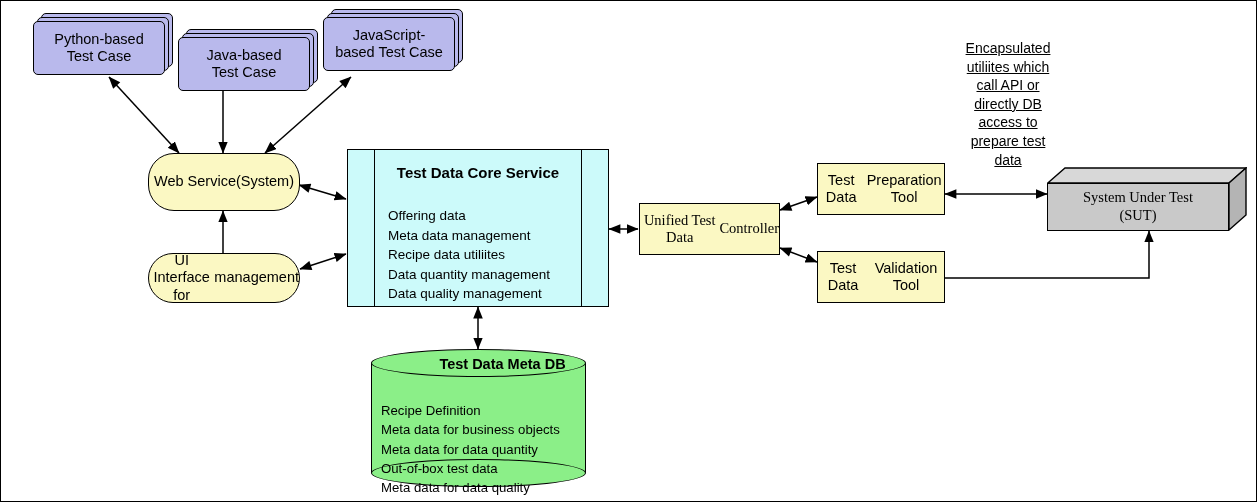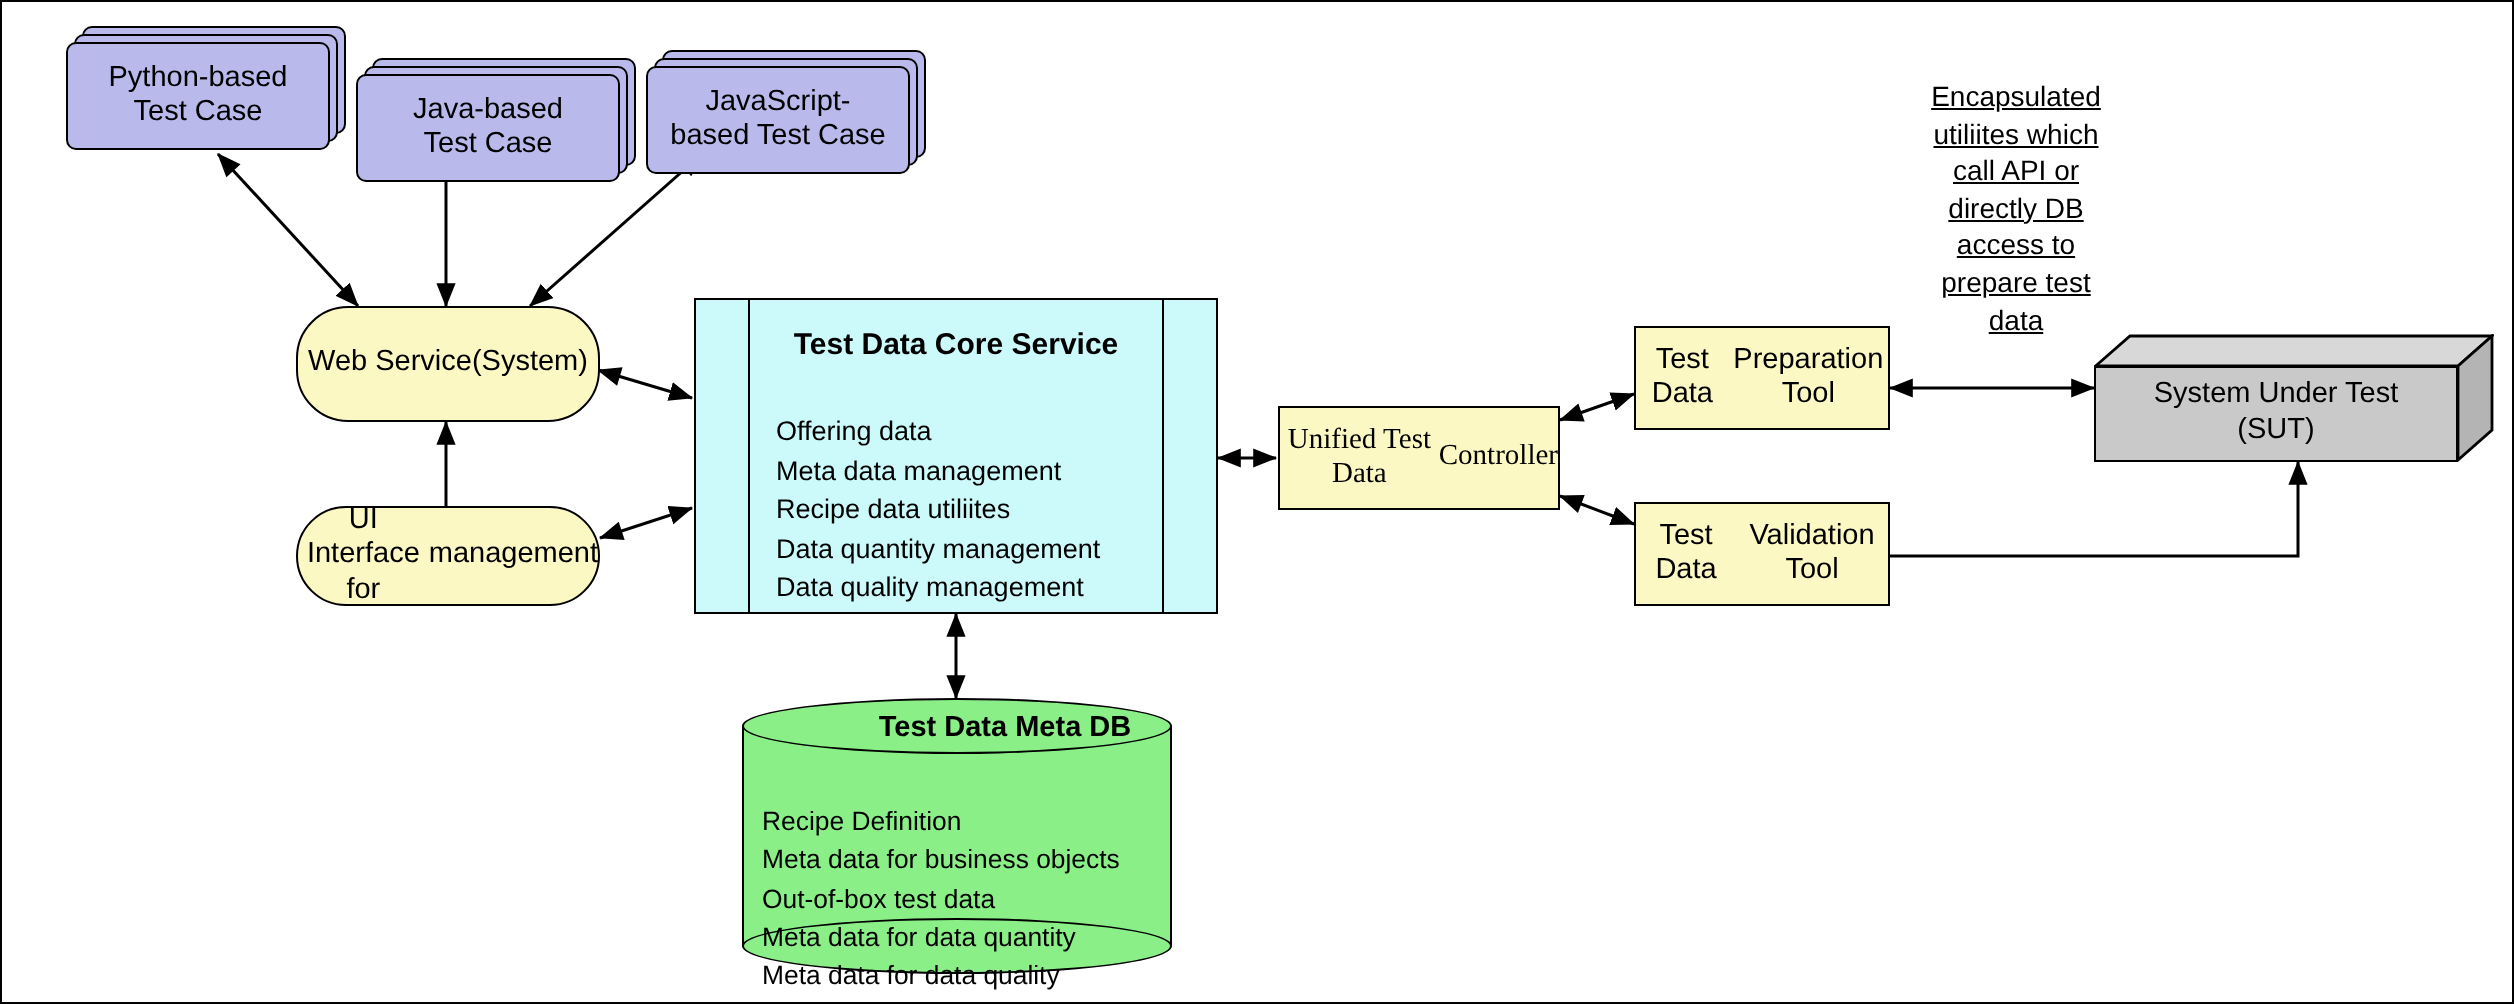--- a/index.html
+++ b/index.html
@@ -172,21 +172,21 @@
     position: absolute;
     left: 10px;
     top: 52px;
     text-align: left;
     font-size: 13.2px;
     line-height: 1.46;
     z-index: 3;
   }
 
   
-  .cube3d { position: absolute; }
+  .cube3d { position: absolute; font-family: Liberation Serif, serif; }
   .cube3d .face {
     position: absolute;
     left: 0;
     top: 16px;
     width: calc(100% - 18px);
     height: calc(100% - 16px);
     background: #c9c9c9;
     border: 1.5px solid #000;
     box-sizing: border-box;
     display: flex;
@@ -269,21 +269,21 @@
     <div class="sheet s2"></div>
     <div class="sheet s1"></div>
     <div class="lbl">
       <span>
         <span>Java-based</span><br>
         <span>Test Case</span>
       </span>
     </div>
   </div>
 
-  <div class="stack" style="left:300px; top:24px;padding-left:16px;">
+  <div class="stack" style="left:300px; top:8px;padding-left:16px;">
     <div class="sheet s3"></div>
     <div class="sheet s2"></div>
     <div class="sheet s1"></div>
     <div class="lbl">
       <span>
         <span>JavaScript-</span><br>
         <span>based Test Case</span>
       </span>
     </div>
   </div>
@@ -312,22 +312,22 @@
   </div>
 
   <div class="cyl" style="left:370px; top:348px; width:215px; height:138px;">
     <div class="body"></div>
     <div class="bot"></div>
     <div class="top"></div>
     <div class="db-title">Test Data Meta DB</div>
     <div class="db-items">
       <div>Recipe Definition</div>
       <div>Meta data for business objects</div>
+      <div>Meta data for data quantity</div>
       <div>Out-of-box test data</div>
-      <div>Meta data for data quantity</div>
       <div>Meta data for data quality</div>
     </div>
   </div>
 
   <div class="node rect" style="left:638px; top:202px; width:141px; height:52px;font-family:Liberation Serif, serif;">
     <span>Unified Test Data</span>
     <span>Controller</span>
   </div>
 
   <div class="node rect" style="left:816px; top:162px; width:128px; height:52px;">

